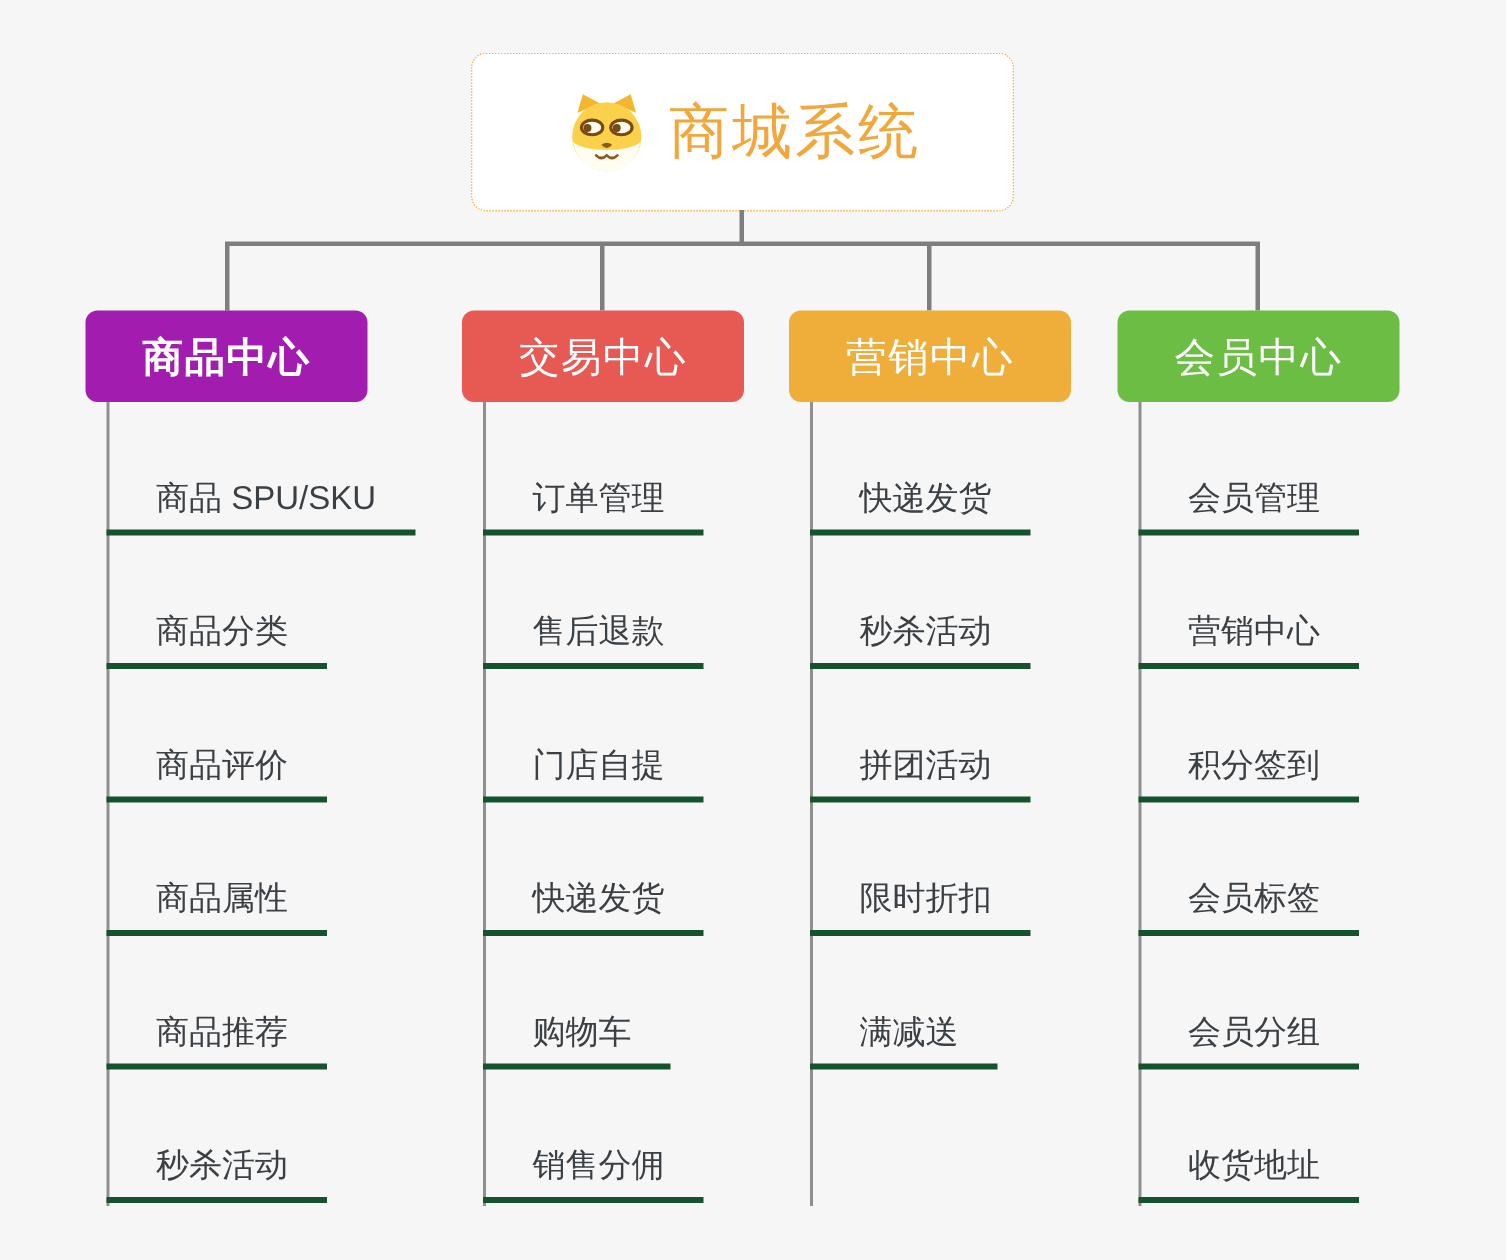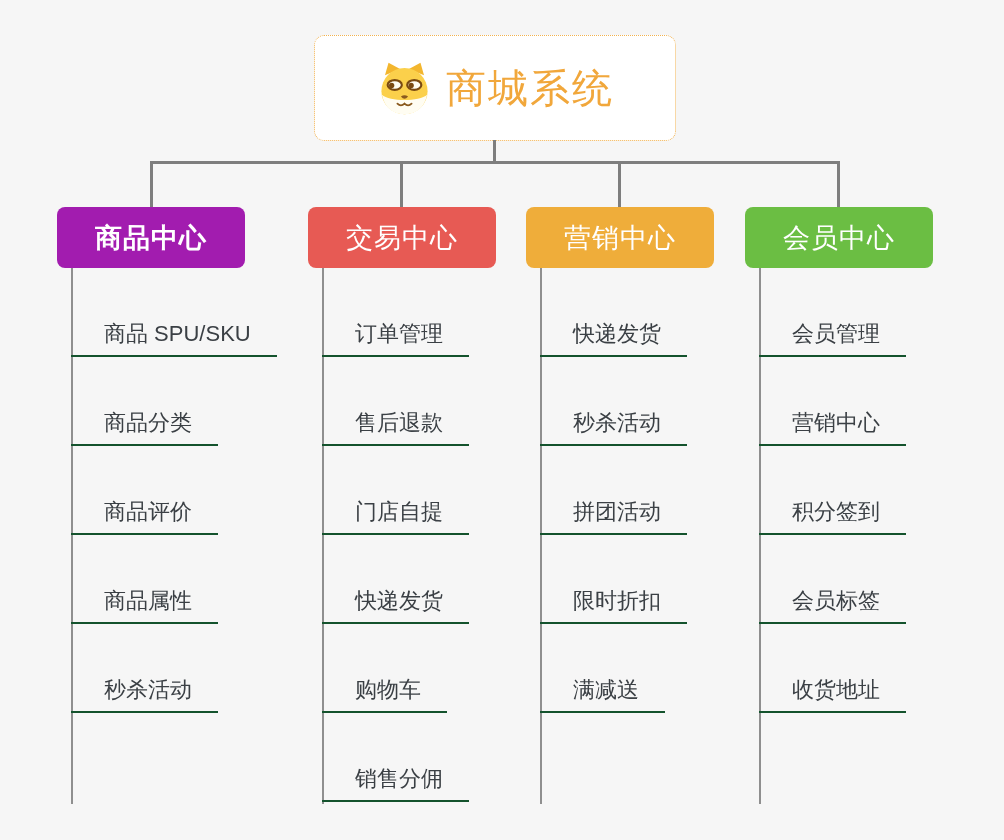--- a/index.html
+++ b/index.html
@@ -38,21 +38,21 @@
     position:absolute;left:14px;top:61px;width:2px;height:536px;background:#8f8f8f;
   }
   .items{
     position:absolute;left:14px;top:61px;
     display:flex;flex-direction:column;
   }
   .sub-item{
     height:89px;display:flex;align-items:flex-end;
   }
   .sub-item-inner{
-    border-bottom:2px solid #14532d;
+    border-bottom:4px solid #14532d;
     padding:0 26px 9px 33px;
     font-size:22px;color:#3b4045;white-space:nowrap;line-height:1.1;
   }
 </style>
 </head>
 <body>
 
 <div class="root-node">
   <svg class="dog-icon" viewBox="0 0 64 62">
 
@@ -90,20 +90,23 @@
         <span class="sub-item-inner">商品 SPU/SKU</span>
       </div>
     <div class="sub-item">
         <span class="sub-item-inner">商品分类</span>
       </div>
     <div class="sub-item">
         <span class="sub-item-inner">商品评价</span>
       </div>
     <div class="sub-item">
         <span class="sub-item-inner">商品属性</span>
+      </div>
+    <div class="sub-item">
+        <span class="sub-item-inner">商品推荐</span>
       </div>
     <div class="sub-item">
         <span class="sub-item-inner">秒杀活动</span>
       </div>
   </div>
 </div>
 
 <div class="branch branch-2">
   <div class="branch-header" style="background: rgb(231, 90, 84);">交易中心</div>
   <div class="spine"></div>
@@ -161,16 +164,19 @@
     <div class="sub-item">
         <span class="sub-item-inner">营销中心</span>
       </div>
     <div class="sub-item">
         <span class="sub-item-inner">积分签到</span>
       </div>
     <div class="sub-item">
         <span class="sub-item-inner">会员标签</span>
       </div>
     <div class="sub-item">
+        <span class="sub-item-inner">会员分组</span>
+      </div>
+    <div class="sub-item">
         <span class="sub-item-inner">收货地址</span>
       </div>
   </div>
 </div>
 
 </body></html>

